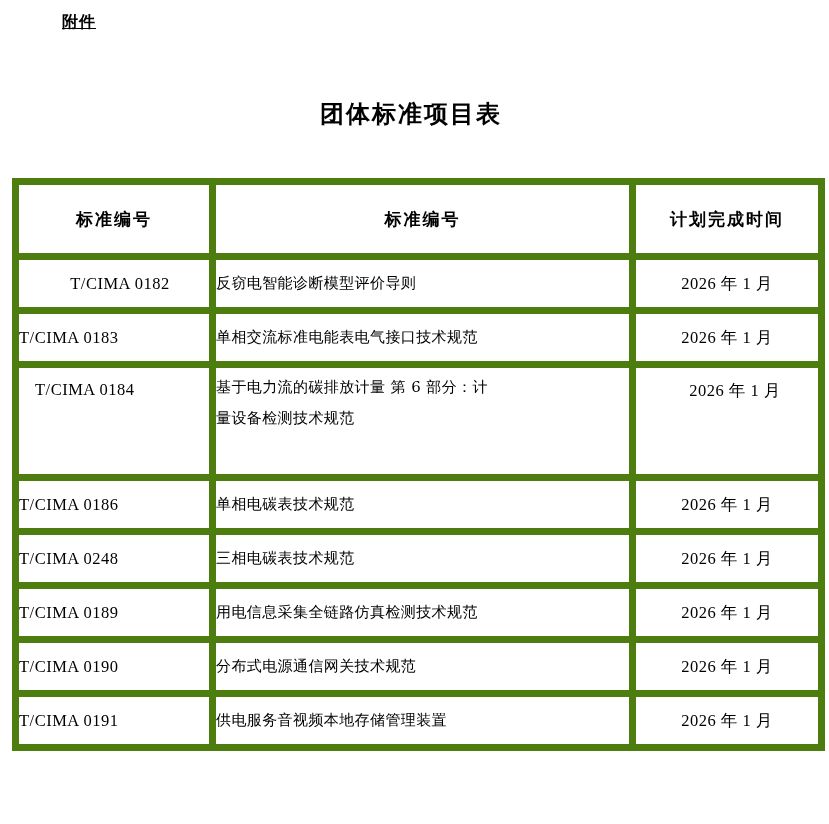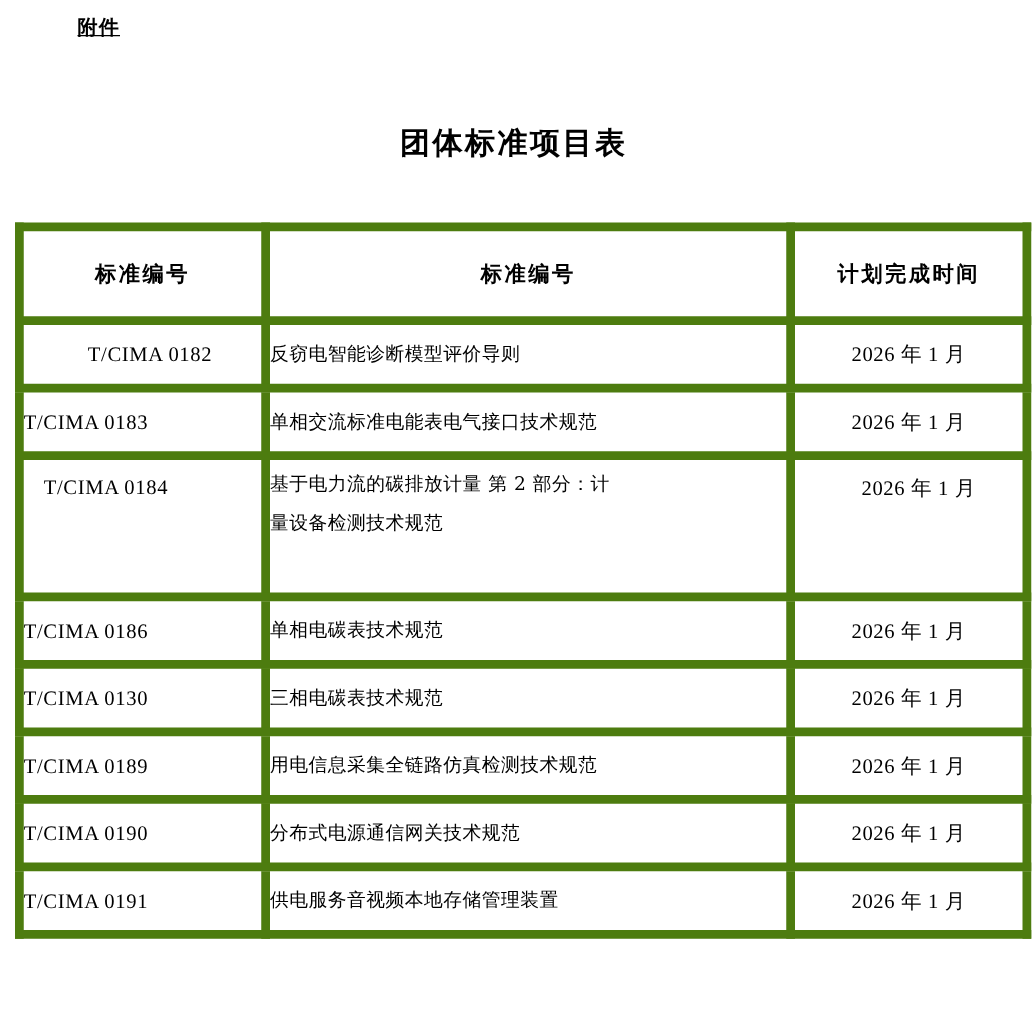--- a/index.html
+++ b/index.html
@@ -128,32 +128,32 @@
           <td class="cell-date">2026 年 1 月</td>
         </tr>
         <tr class="row-1line">
           <td class="cell-code">T/CIMA 0183</td>
           <td class="cell-name">单相交流标准电能表电气接口技术规范</td>
           <td class="cell-date">2026 年 1 月</td>
         </tr>
         <tr class="row-2line">
           <td class="cell-code">T/CIMA 0184</td>
           <td class="cell-name">
-            <div>基于电力流的碳排放计量 第 2 部分：计</div>
+            <div>基于电力流的碳排放计量 第 6 部分：计</div>
             <div>量设备检测技术规范</div>
           </td>
           <td class="cell-date">2026 年 1 月</td>
         </tr>
         <tr class="row-1line">
           <td class="cell-code">T/CIMA 0186</td>
           <td class="cell-name">单相电碳表技术规范</td>
           <td class="cell-date">2026 年 1 月</td>
         </tr>
         <tr class="row-1line">
-          <td class="cell-code">T/CIMA 0130</td>
+          <td class="cell-code">T/CIMA 0248</td>
           <td class="cell-name">三相电碳表技术规范</td>
           <td class="cell-date">2026 年 1 月</td>
         </tr>
         <tr class="row-1line">
           <td class="cell-code">T/CIMA 0189</td>
           <td class="cell-name">用电信息采集全链路仿真检测技术规范</td>
           <td class="cell-date">2026 年 1 月</td>
         </tr>
         <tr class="row-1line">
           <td class="cell-code">T/CIMA 0190</td>

